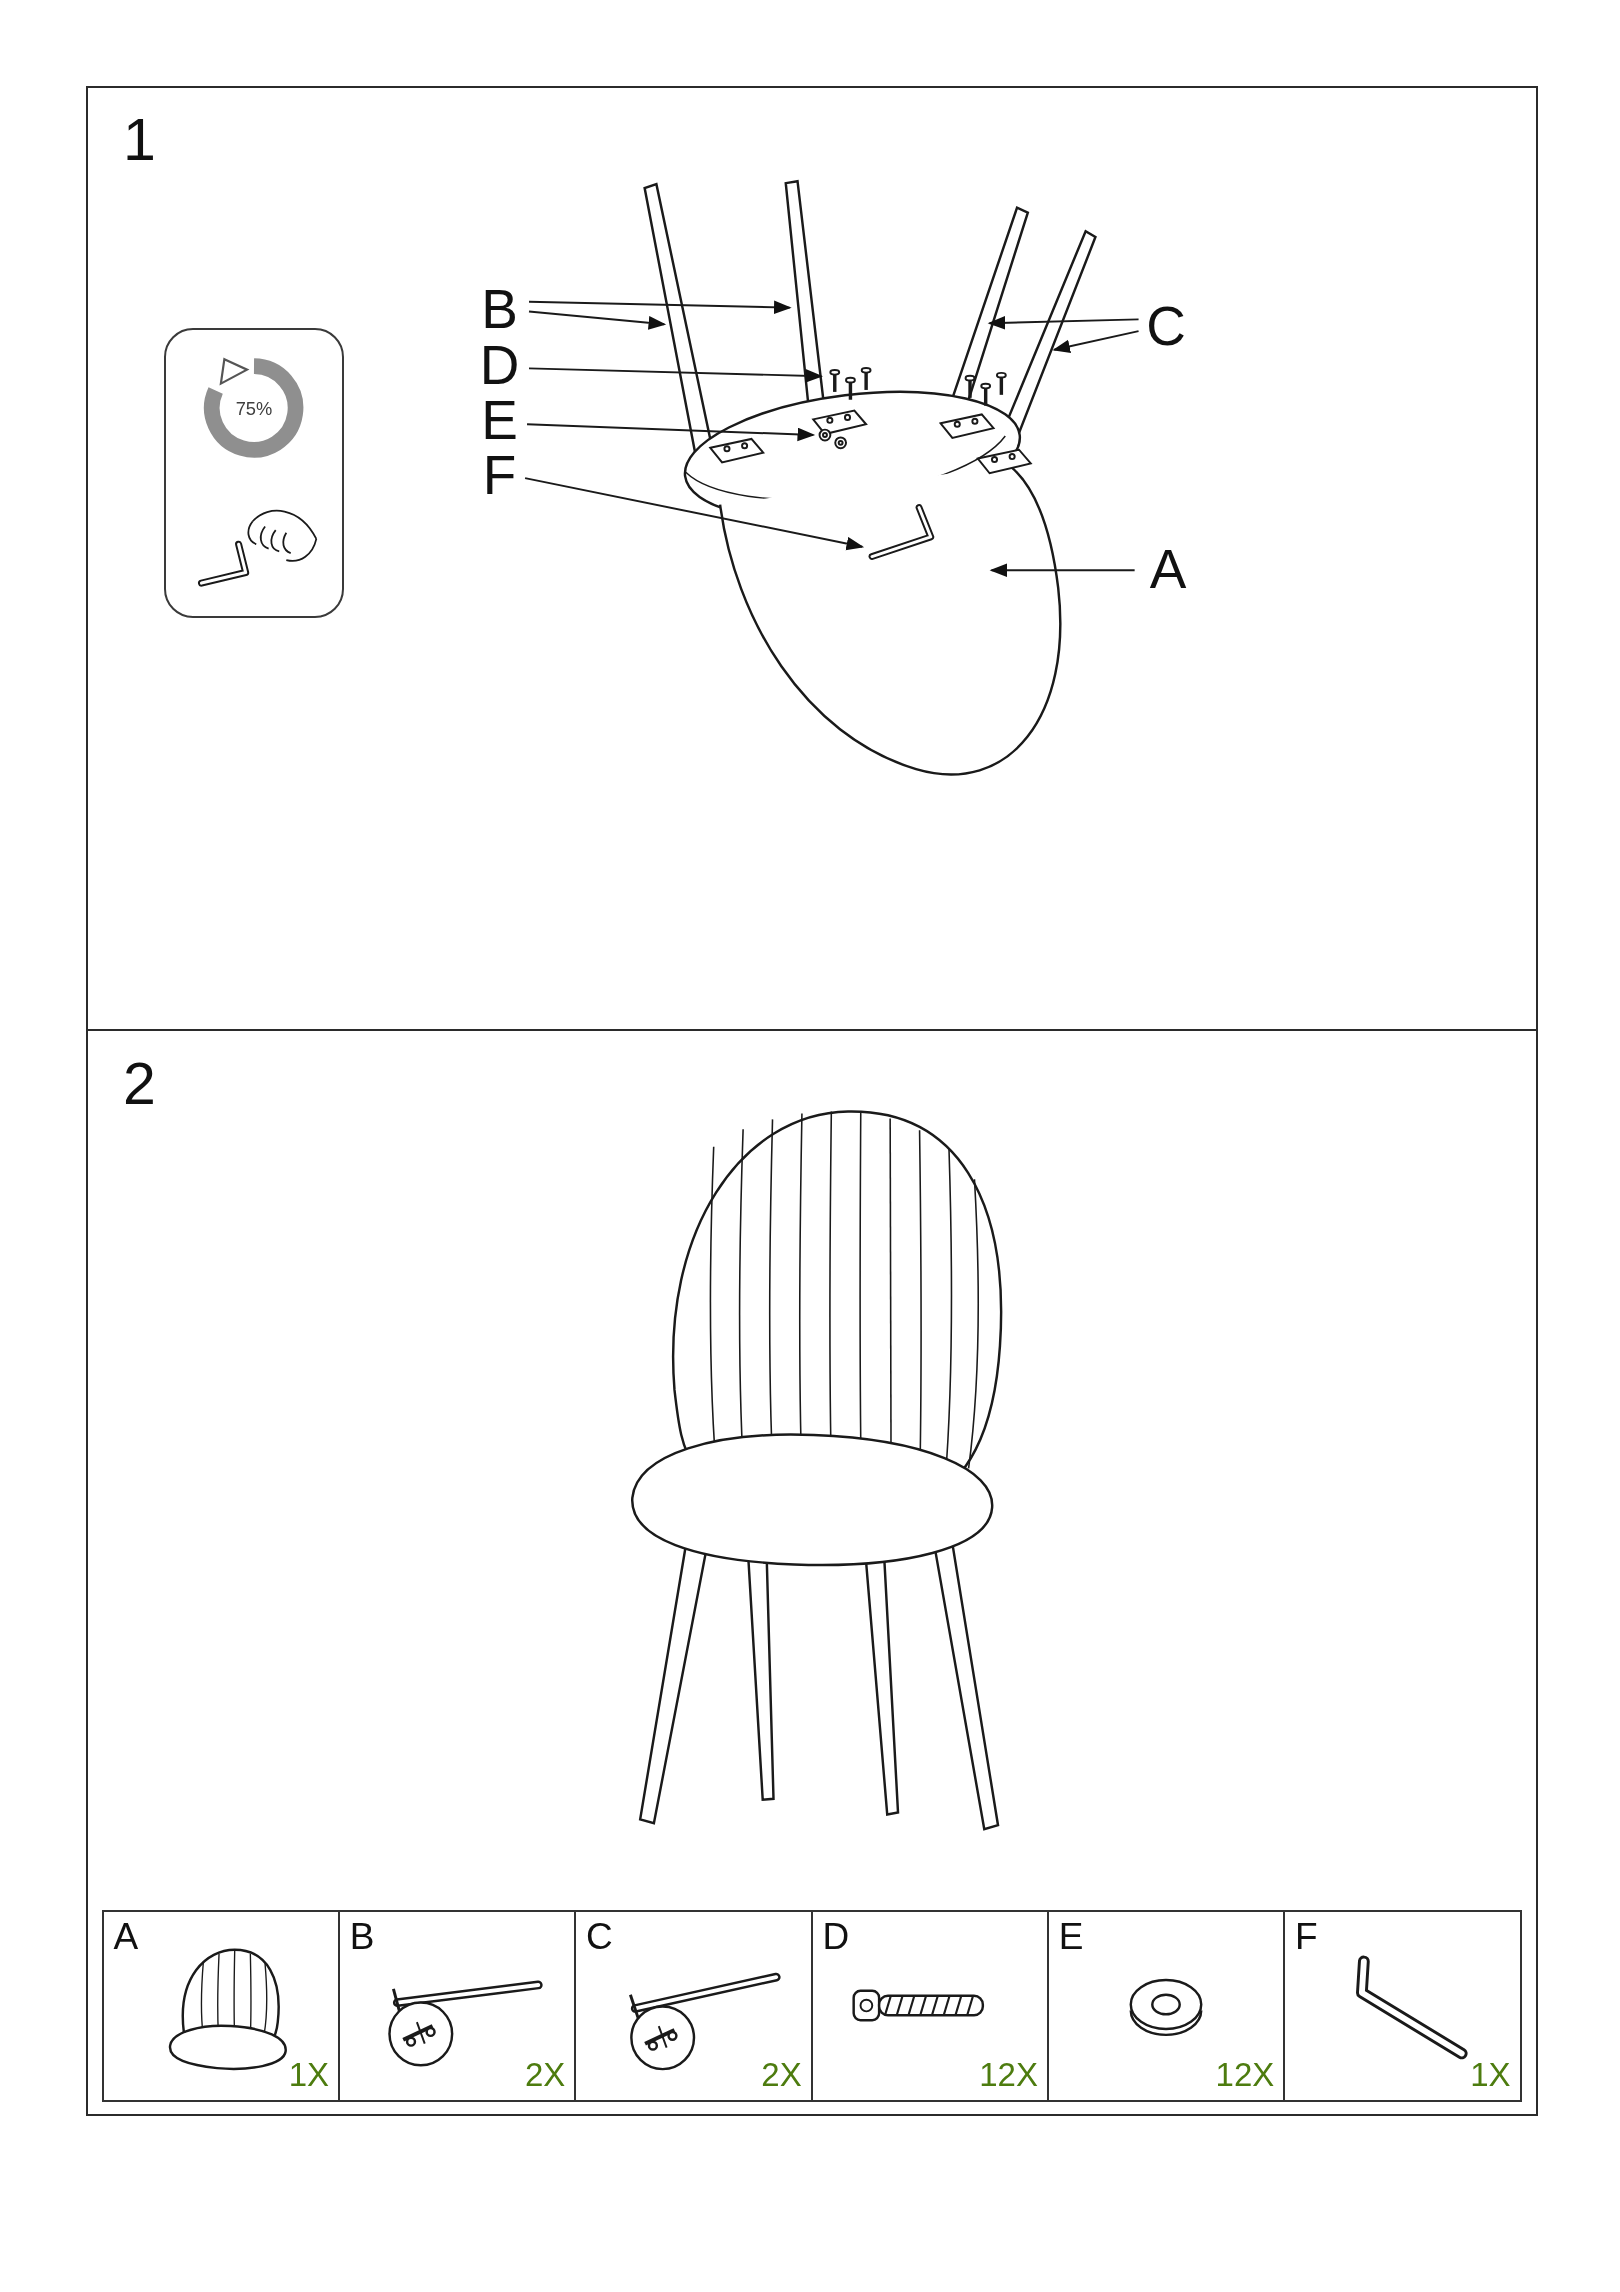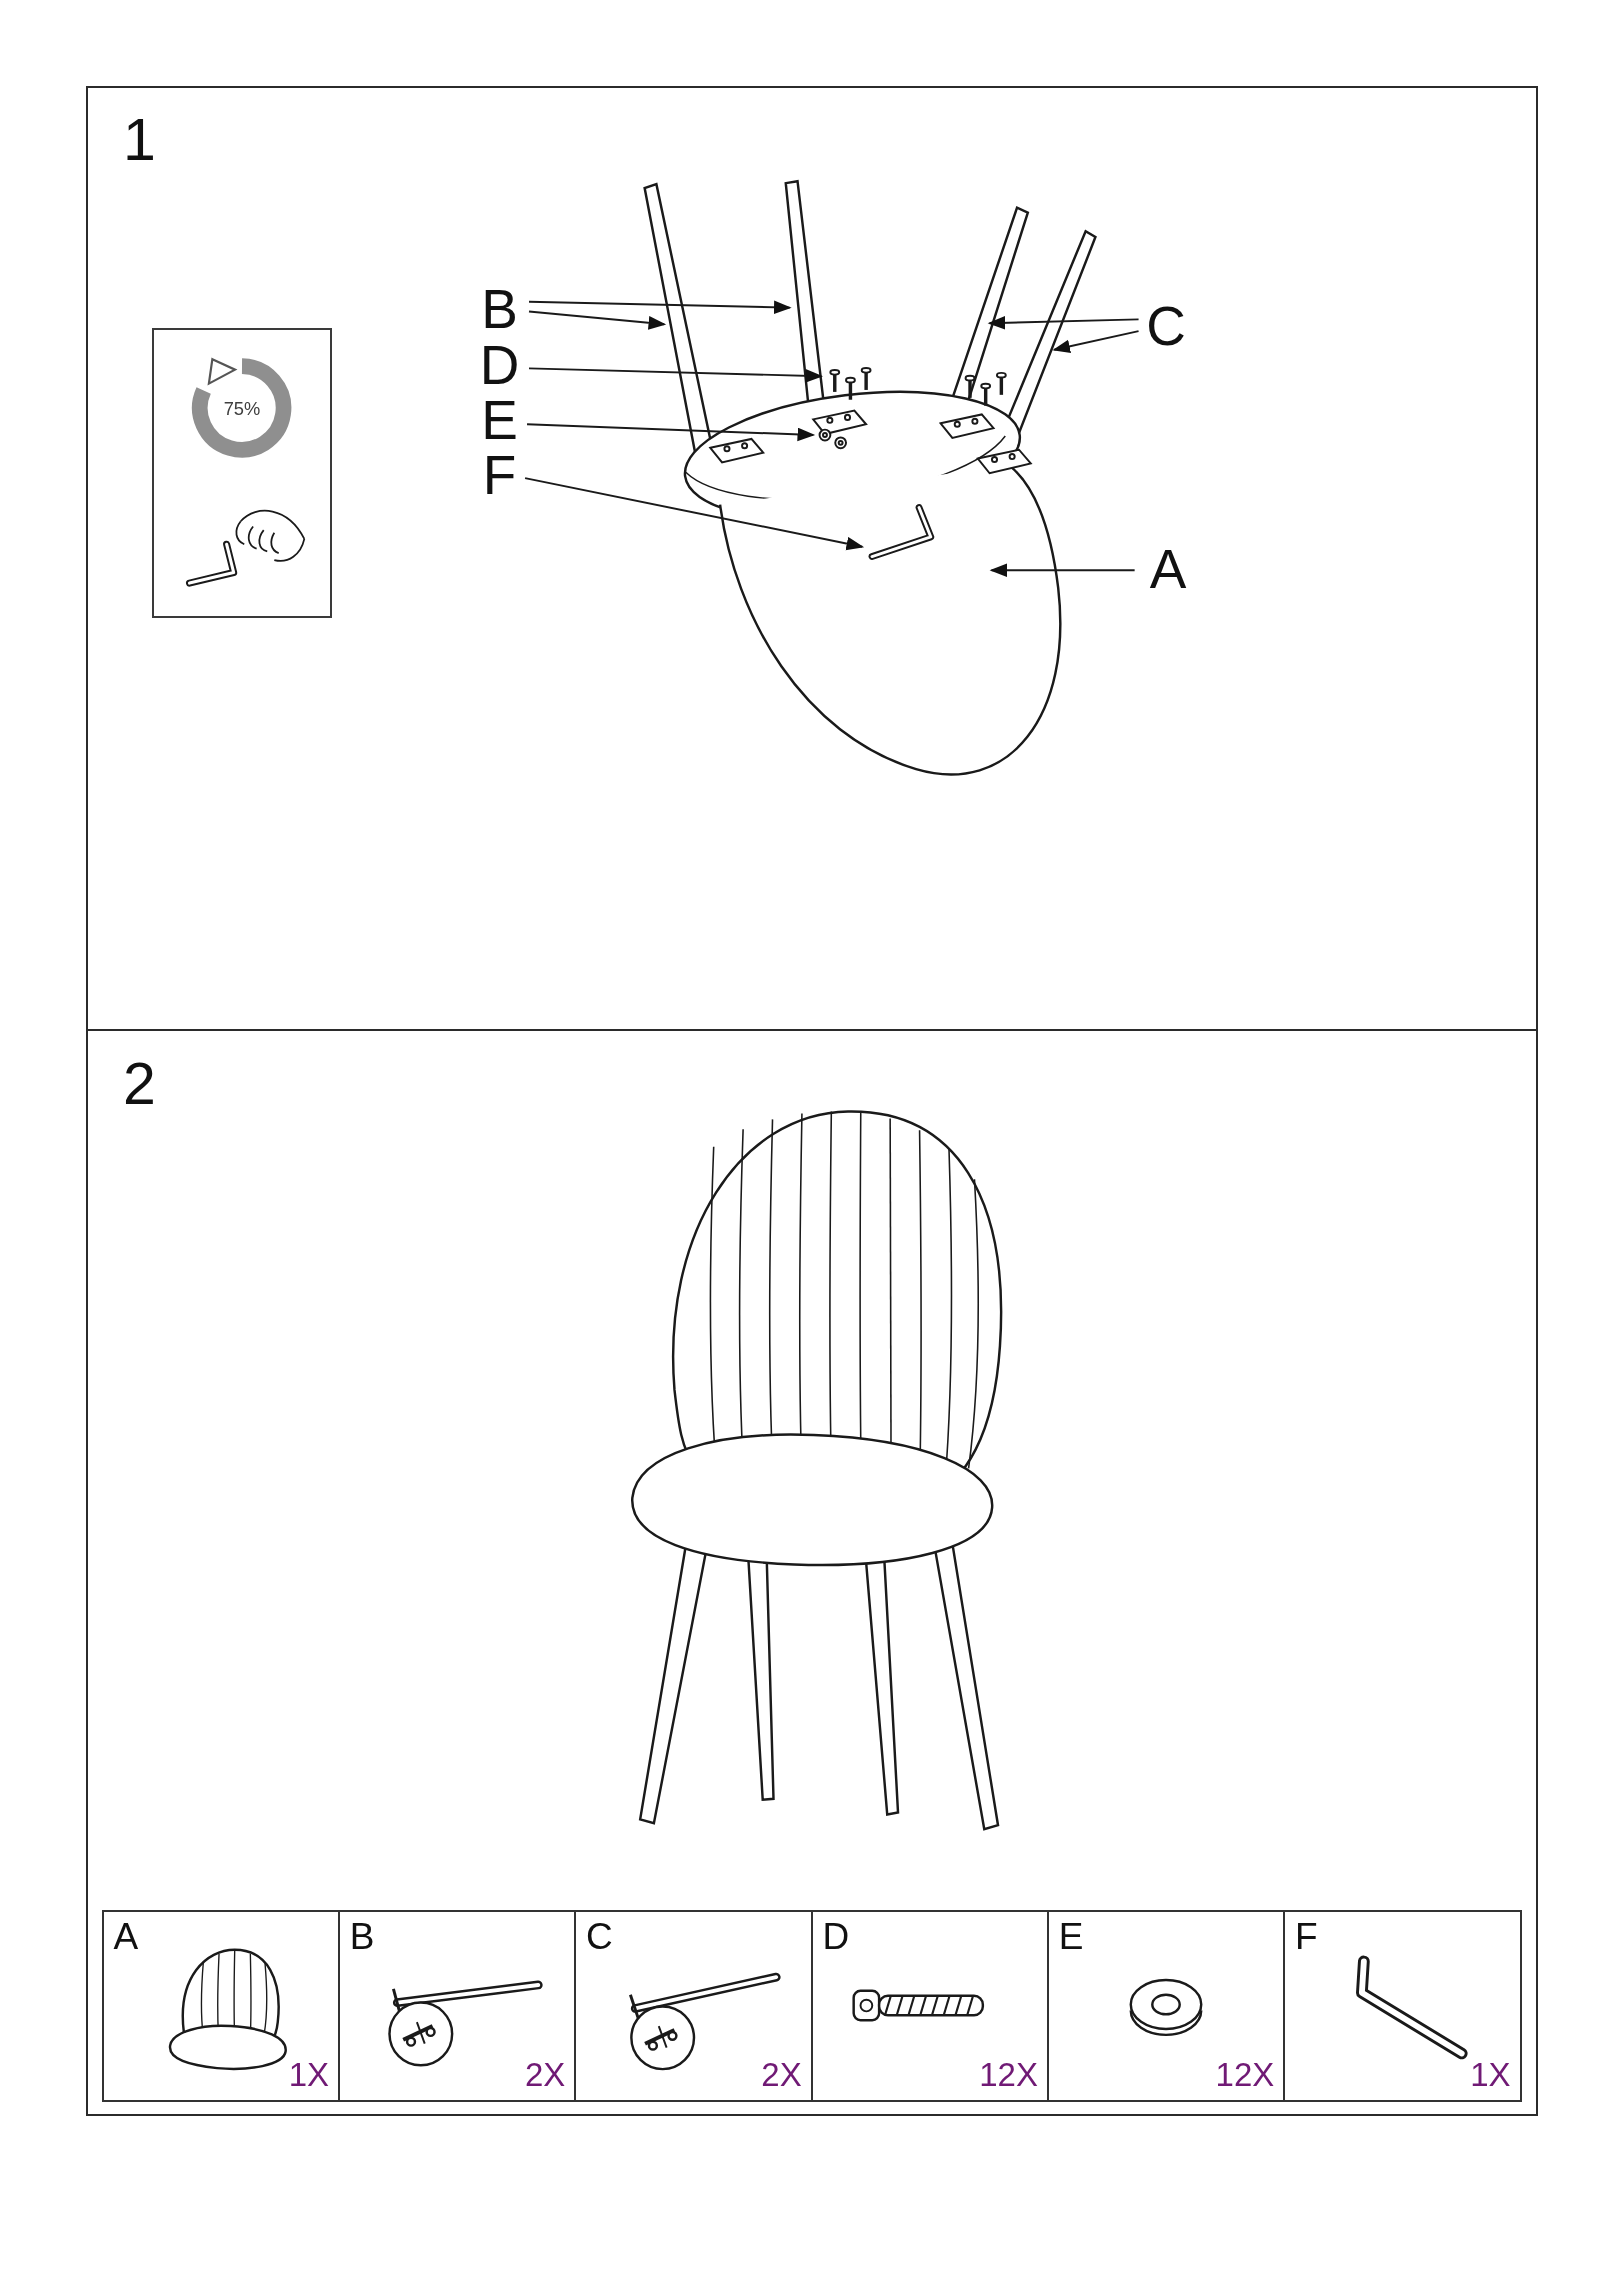--- a/index.html
+++ b/index.html
@@ -7,31 +7,31 @@
         font-family:"Liberation Sans","DejaVu Sans",sans-serif;color:#1a1a1a;}
   .sheet{position:absolute;left:86px;top:86px;width:1448px;height:2026px;
          border:2.9px solid #2b2b2b;background:#fff;}
   .step{position:absolute;left:0;width:100%;}
   .step1{top:0;height:941px;border-bottom:2.9px solid #2b2b2b;}
   .step2{top:944px;height:1082px;}
   .step-number{position:absolute;left:35px;top:17.6px;font-size:59px;color:#111;}
   .inset{position:absolute;border:2.9px solid #3a3a3a;background:#fff;
          display:flex;flex-direction:column;align-items:center;
          justify-content:center;gap:23.5px;}
-  .inset1{left:64px;top:240px;width:176px;height:286px;}
+  .inset1{left:76px;top:240px;width:176px;height:286px;border-radius:29px;}
   .inset2{left:61px;top:191px;width:174px;height:286px;}
   .main-illo{position:absolute;}
   .illo1{left:294px;top:39px;}
   .illo2{left:461px;top:54px;}
   .parts-row{position:absolute;left:13.7px;right:13.7px;bottom:11.8px;height:192px;display:flex;}
   .part-cell{flex:1;position:relative;border:2.9px solid #333;margin-left:-2.9px;background:#fff;
              display:flex;align-items:center;justify-content:center;}
   .part-cell:first-child{margin-left:0;}
   .part-label{position:absolute;left:9.8px;top:3.9px;font-size:37px;color:#111;}
-  .part-qty{position:absolute;right:9.8px;bottom:5.9px;font-size:33px;color:#701a75;}
+  .part-qty{position:absolute;right:9.8px;bottom:5.9px;font-size:33px;color:#4d7c0f;}
   svg{display:block;}
   .callout{font-size:56px;fill:#111;font-family:"Liberation Sans","DejaVu Sans",sans-serif;}
   .pct{font-size:21px;fill:#3f3f3f;font-family:"Liberation Sans","DejaVu Sans",sans-serif;}
   .ln{stroke:#1a1a1a;stroke-width:2;fill:none;}
   .tube{stroke:#1a1a1a;fill:none;stroke-linecap:round;stroke-linejoin:round;}
   .tube-in{stroke:#ffffff;fill:none;stroke-linecap:round;stroke-linejoin:round;}
   .part{fill:#ffffff;stroke:#1a1a1a;stroke-width:2.5;}
 </style>
 </head>
 <body>

